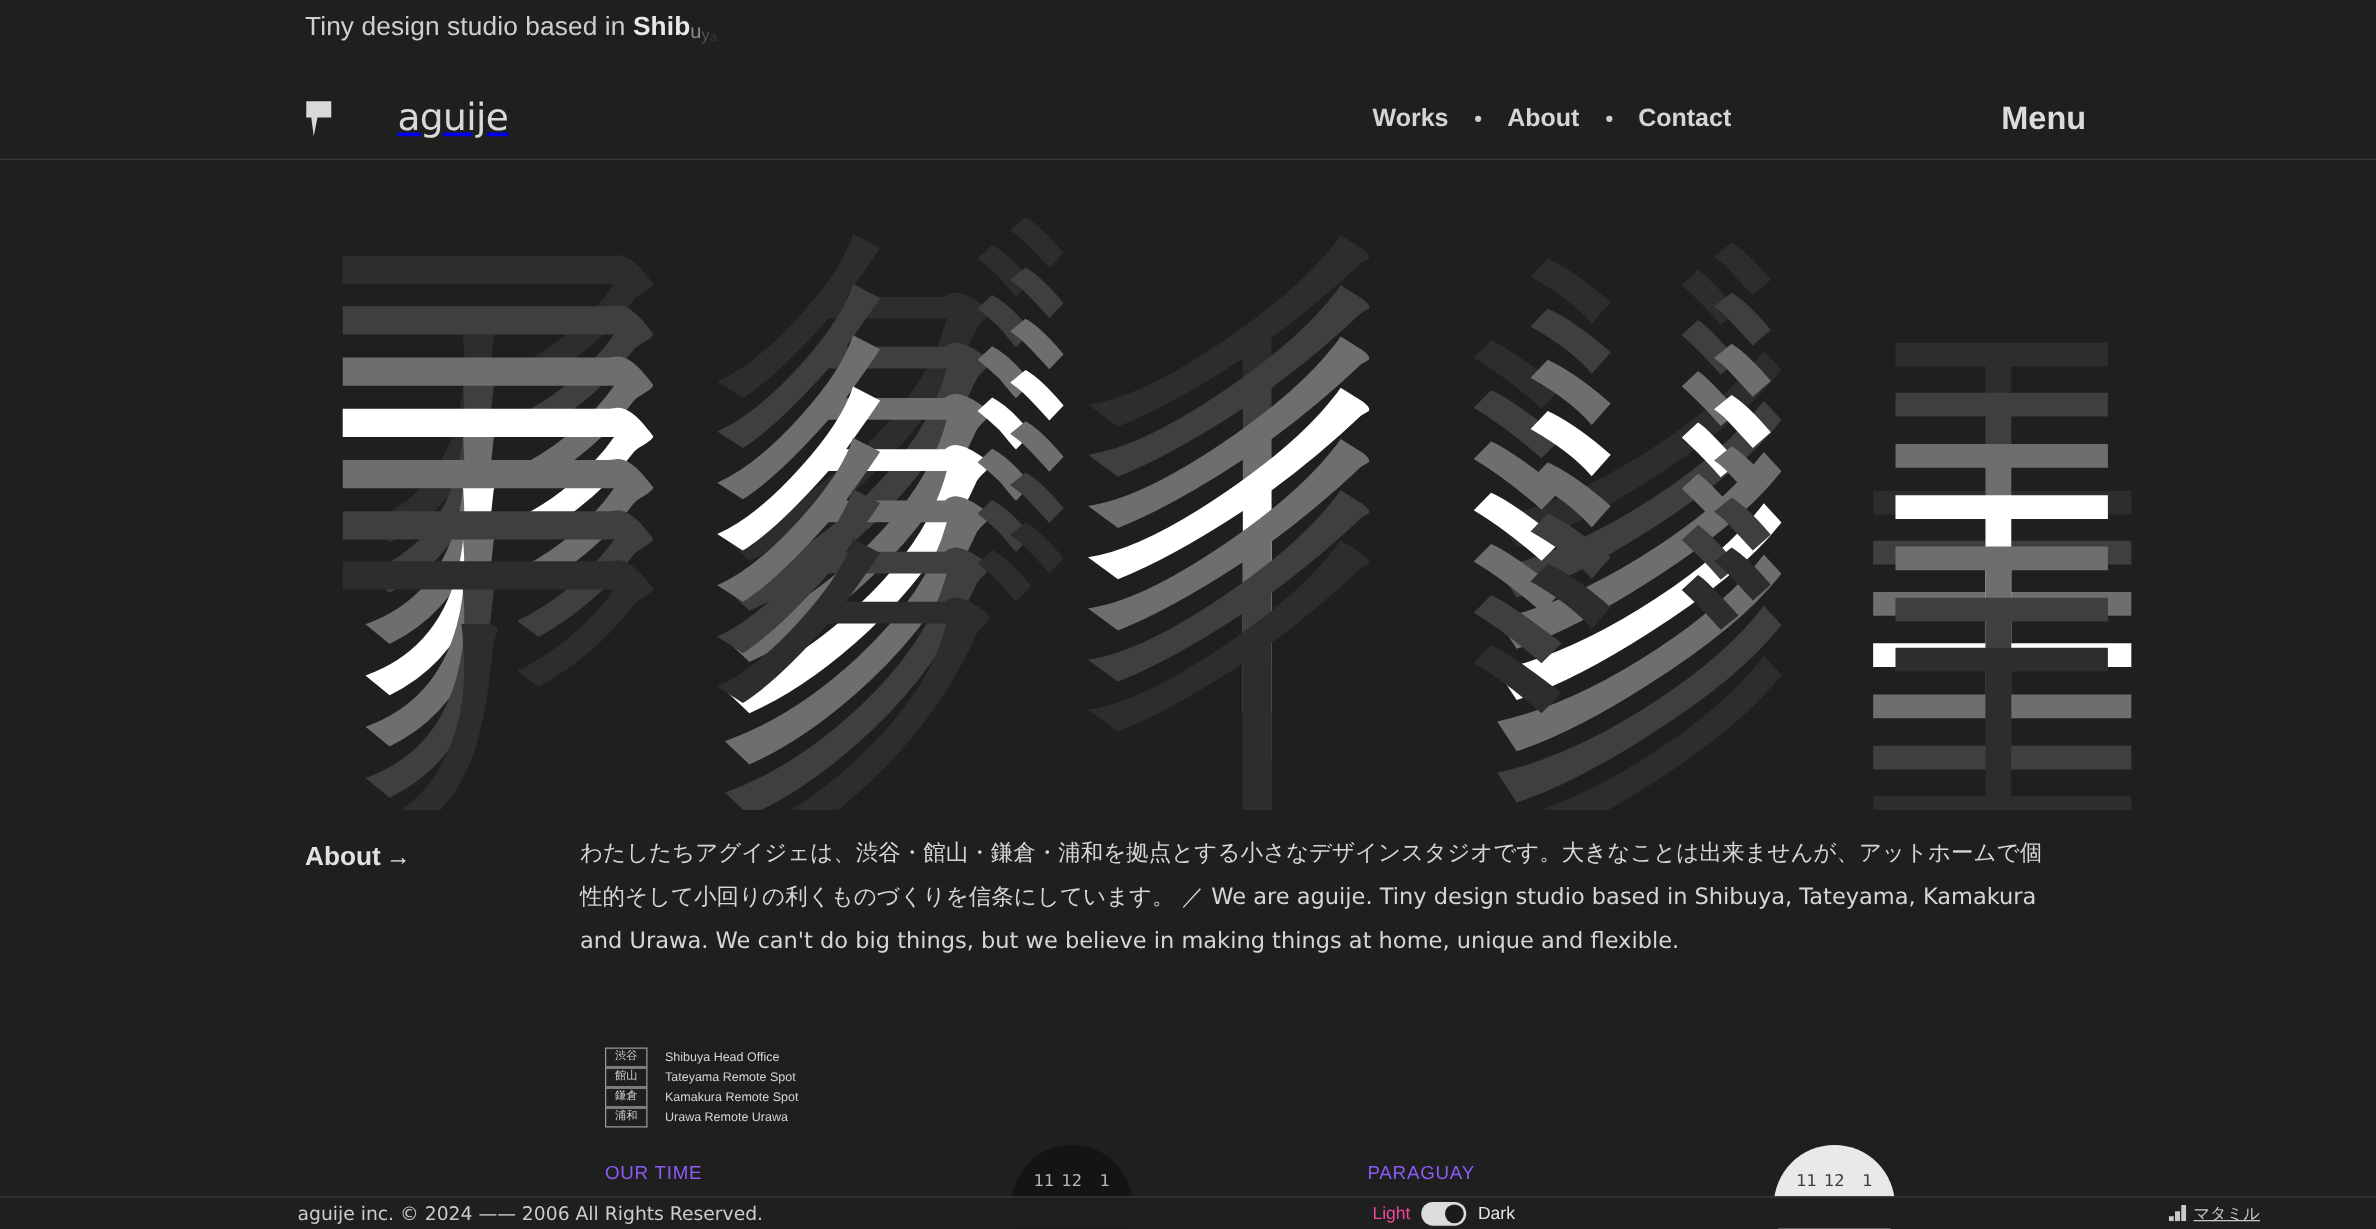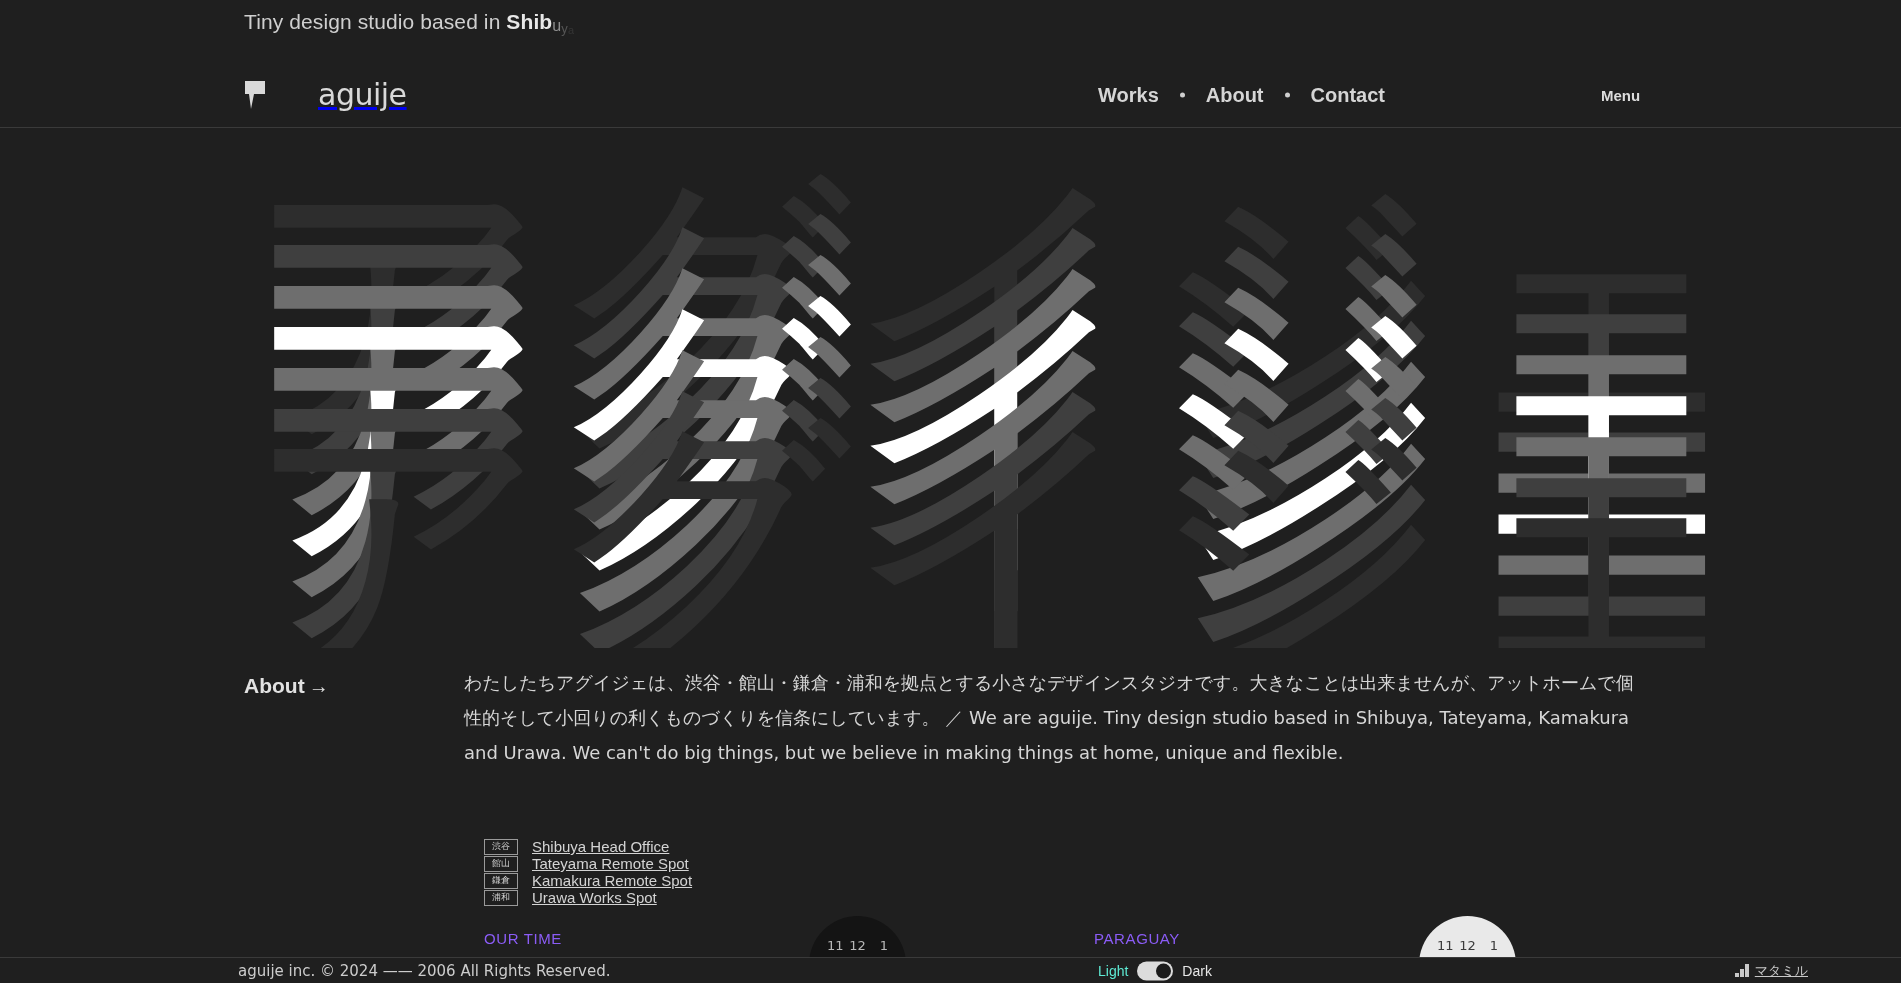--- a/index.html
+++ b/index.html
@@ -60,21 +60,21 @@
   .nav a{ color:#d5d5d5; text-decoration:none; padding:0 2px;}
   .nav .dot{
     display:inline-block;
     width:5px;height:5px;border-radius:50%;
     background:#cfcfcf;
     margin:0 19px;
   }
   .menu-btn{
     position:absolute; left:1601px; top:50%;
     transform:translateY(-50%);
-    font-weight:bold; font-size:15px; color:#dcdcdc;
+    font-weight:bold; font-size:26px; color:#dcdcdc;
     background:none;border:none;cursor:pointer;
     font-family:inherit;
   }
 
   
   .hero{
     position:absolute;
     top:128px; left:0; right:0;
     height:520px;
     overflow:hidden;
@@ -138,21 +138,21 @@
   .loc-badge{
     border:1px solid #9a9a9a;
     color:#cfcfcf;
     font-size:9px;
     padding:2px 7px 3px;
     line-height:1;
     letter-spacing:0px;
     font-family:"DejaVu Sans",sans-serif;
     white-space:nowrap;
   }
-  .loc-name{ font-size:15px; color:#d4d4d4; white-space:nowrap;text-decoration:underline;}
+  .loc-name{ font-size:10px; color:#d4d4d4; white-space:nowrap;}
 
   
   .times{
     position:absolute;
     top:920px; left:484px; width:1185px;
     height:45px;
   }
   .time-col{
     position:absolute; top:0;
     width:560px; height:45px;
@@ -206,21 +206,21 @@
     font-size:15px; color:#cccccc;
     font-family:"DejaVu Sans",sans-serif;
     white-space:nowrap;
   }
   .theme-toggle{
     position:absolute; left:1098px; top:50%;
     transform:translateY(-50%);
     display:flex; align-items:center; gap:9px;
   }
   .theme-label{ font-size:14px; }
-  .theme-label.off{ color:#5eead4; }
+  .theme-label.off{ color:#ec4899; }
   .theme-label.on{ color:#e6e6e6; }
   .switch{
     width:36px;height:19px;border-radius:10px;
     background:#dcdcdc;position:relative;cursor:pointer;
     display:inline-block;
   }
   .switch .knob{
     position:absolute;top:2px;right:2px;
     width:15px;height:15px;border-radius:50%;
     background:#1b1b1b;
@@ -290,21 +290,21 @@
   <div class="loc">
     <span class="loc-badge">館山</span>
     <span class="loc-name">Tateyama Remote Spot</span>
   </div>
   <div class="loc">
     <span class="loc-badge">鎌倉</span>
     <span class="loc-name">Kamakura Remote Spot</span>
   </div>
   <div class="loc">
     <span class="loc-badge">浦和</span>
-    <span class="loc-name">Urawa Works Spot</span>
+    <span class="loc-name">Urawa Remote Urawa</span>
   </div>
 </div>
 
 <div class="times">
 
   <div class="time-col left">
     <div class="time-label">OUR TIME</div>
     <div class="clock dark">
       <span class="tick t11">11</span>
       <span class="tick t12">12</span>

